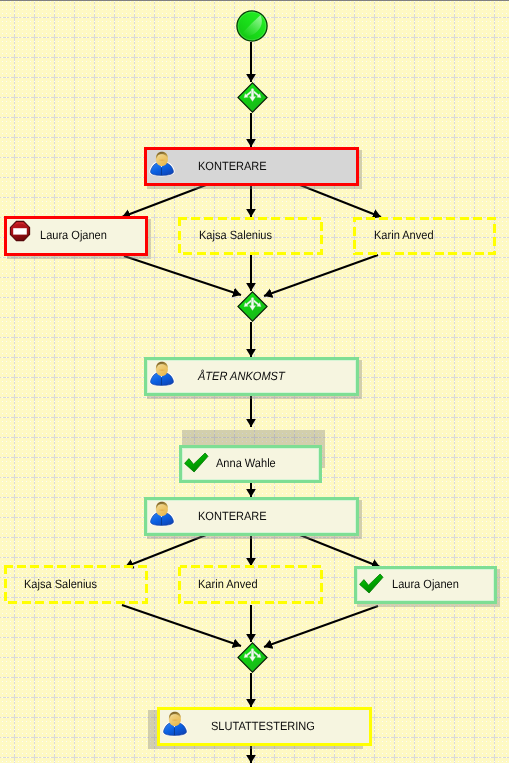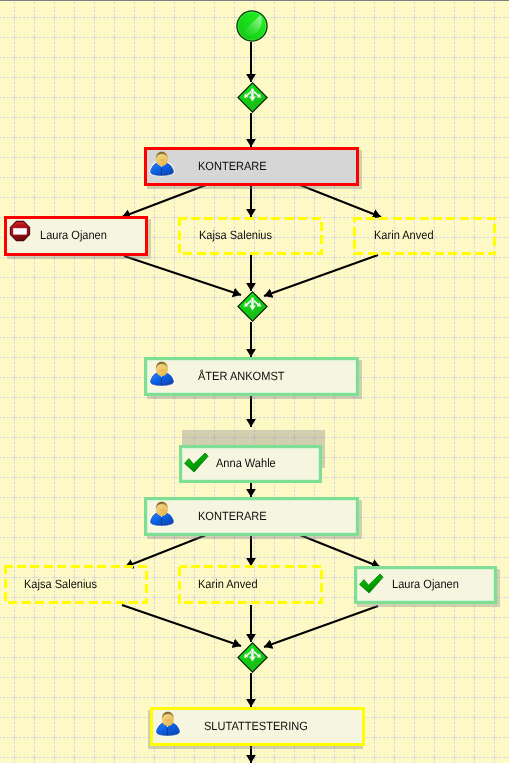--- a/index.html
+++ b/index.html
@@ -184,21 +184,21 @@
         <path d="M14.2 7.5 C14.2 6.2 16.8 6.2 16.8 7.5 L16.8 14.5 L18.8 14.5 L15.5 19.5 L12.2 14.5 L14.2 14.5 Z"></path>
         <g transform="rotate(-50 15.5 8.6)">
           <path d="M14.6 10.6 C14.6 9.9 16.4 9.9 16.4 10.6 L16.4 16.1 L17.9 16.1 L15.5 19.8 L13.1 16.1 L14.6 16.1 Z"></path>
         </g>
         <g transform="rotate(50 15.5 8.6)">
           <path d="M14.6 10.6 C14.6 9.9 16.4 9.9 16.4 10.6 L16.4 16.1 L17.9 16.1 L15.5 19.8 L13.1 16.1 L14.6 16.1 Z"></path>
         </g>
       </g>
     </svg></div>
       <div class="shadow" style="left: 147px; top: 360px; width: 215px; height: 39px;"></div>
-      <div class="node nbox st-approved" style="left: 144px; top: 357px; width: 215px; height: 39px; position: absolute;">
+      <div class="node nbox st-approved" style="left: 144px; top: 357px; width: 215px; height: 39px; position: absolute; font-style: italic;">
         <span style="position:absolute;left:2px;top:1px;width:26px;height:26px;display:block;">
           <svg class="nicon" viewBox="0 0 24 24">
   <defs>
    <linearGradient id="hairg" x1="0.2" y1="0" x2="0.6" y2="1">
      <stop offset="0" stop-color="#6b5524"></stop>
                 <stop offset="0.45" stop-color="#a98a3e"></stop>
                 <stop offset="1" stop-color="#e0c877"></stop>
    </linearGradient>
    <linearGradient id="faceg" x1="0" y1="0" x2="0.7" y2="1">
      <stop offset="0" stop-color="#f3dc97"></stop>
@@ -315,21 +315,21 @@
         <path d="M14.2 7.5 C14.2 6.2 16.8 6.2 16.8 7.5 L16.8 14.5 L18.8 14.5 L15.5 19.5 L12.2 14.5 L14.2 14.5 Z"></path>
         <g transform="rotate(-50 15.5 8.6)">
           <path d="M14.6 10.6 C14.6 9.9 16.4 9.9 16.4 10.6 L16.4 16.1 L17.9 16.1 L15.5 19.8 L13.1 16.1 L14.6 16.1 Z"></path>
         </g>
         <g transform="rotate(50 15.5 8.6)">
           <path d="M14.6 10.6 C14.6 9.9 16.4 9.9 16.4 10.6 L16.4 16.1 L17.9 16.1 L15.5 19.8 L13.1 16.1 L14.6 16.1 Z"></path>
         </g>
       </g>
     </svg></div>
       <div class="shadow" style="left: 148px; top: 710px; width: 215px; height: 39px;"></div>
-      <div class="node nbox st-current" style="left: 150px; top: 707px; width: 215px; height: 39px; position: absolute;">
+      <div class="node nbox st-current" style="left: 157px; top: 707px; width: 215px; height: 39px; position: absolute;">
         <span style="position:absolute;left:2px;top:1px;width:26px;height:26px;display:block;">
           <svg class="nicon" viewBox="0 0 24 24">
   <defs>
    <linearGradient id="hairg" x1="0.2" y1="0" x2="0.6" y2="1">
      <stop offset="0" stop-color="#6b5524"></stop>
                 <stop offset="0.45" stop-color="#a98a3e"></stop>
                 <stop offset="1" stop-color="#e0c877"></stop>
    </linearGradient>
    <linearGradient id="faceg" x1="0" y1="0" x2="0.7" y2="1">
      <stop offset="0" stop-color="#f3dc97"></stop>

